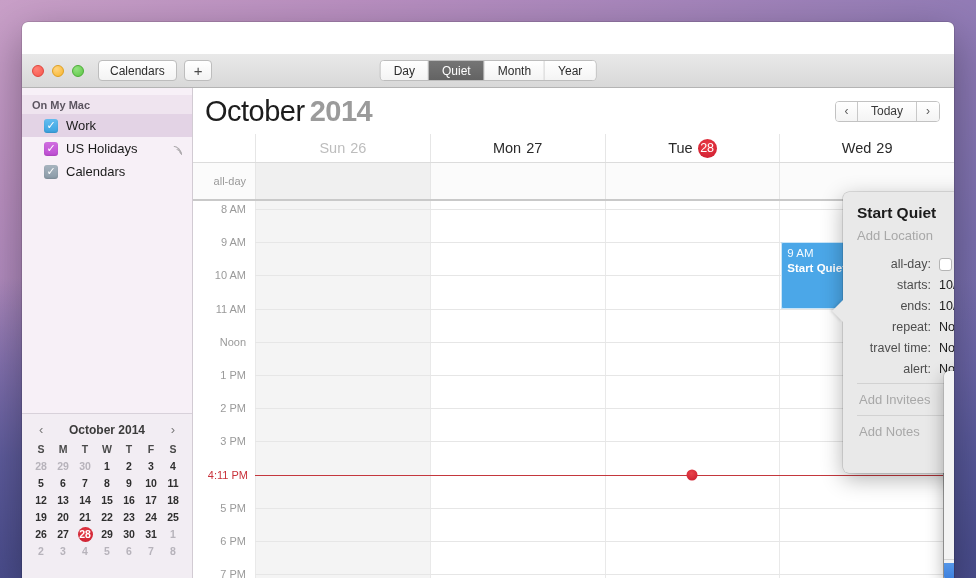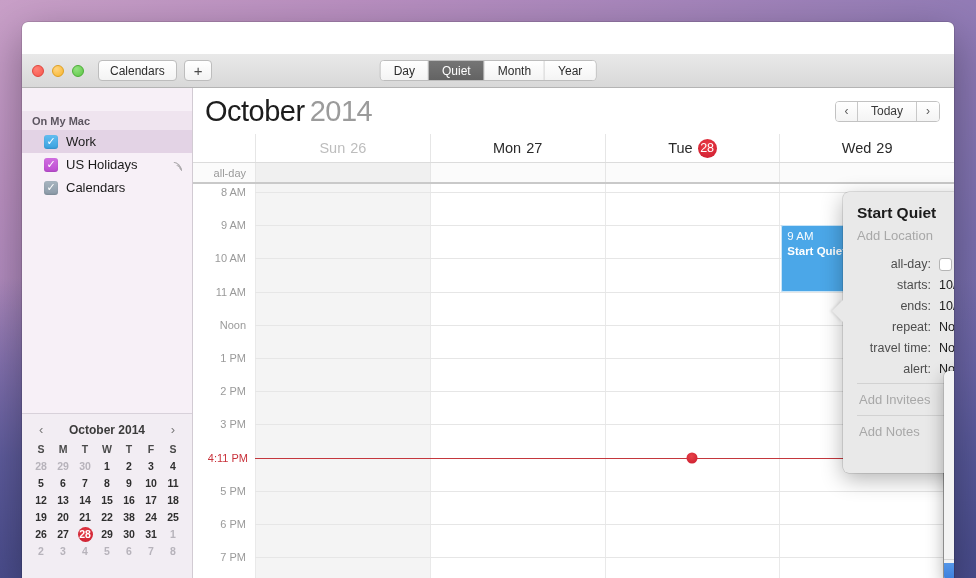--- a/index.html
+++ b/index.html
@@ -94,21 +94,21 @@
   
   .wbody { flex: 1; display: flex; min-height: 0; }
 
   
   .sidebar {
     width: 171px; flex: none;
     background: #f7f0f7;
     border-right: 1px solid #d2cbd3;
     display: flex; flex-direction: column;
   }
-  .cal-list { flex: 1; padding-top: 23px; }
+  .cal-list { flex: 1; padding-top: 7px; }
   .group-title {
     font-size: 11px; font-weight: bold; color: #5c5560;
     padding: 4px 10px 3px 10px;
   }
   .group-title.onmymac { background: #efe4ef; }
   .cal-row {
     display: flex; align-items: center; gap: 8px;
     padding: 4px 10px 4px 22px; font-size: 13px; color: #1b1b1b;
   }
   .cal-row.selected { background: #e3d3e5; }
@@ -161,21 +161,21 @@
 
   
   .main { flex: 1; position: relative; background: #fff; min-width: 0; display: flex; flex-direction: column; }
 
   .month-bar {
     height: 46px; flex: none; display: flex; align-items: center;
     padding: 0 12px 0 12px; position: relative;
   }
   .month-title { font-size: 29px; font-weight: 300; letter-spacing: -0.5px; }
   .month-title .m { color: #1d1d1d; margin-top: 48px; }
-  .month-title .y { color: #9b9b9b; margin-left: 5px; }
+  .month-title .y { color: #9b9b9b; margin-left: 5px; font-weight: bold; }
   .nav {
     position: absolute; right: 14px; display: flex; height: 21px;
     border: 1px solid #c2c2c2; border-radius: 4px; overflow: hidden; background:#fff;
   }
   .nav div {
     display: flex; align-items: center; justify-content: center;
     background: linear-gradient(180deg,#fff,#f4f4f4);
     font-size: 12px; color: #3a3a3a; border-right: 1px solid #c8c8c8;
   }
   .nav div:last-child { border-right: none; }
@@ -195,21 +195,21 @@
   .dcol .badge {
     background: radial-gradient(circle at 50% 38%, #ee404a, #c9182b);
     color: #fff; border-radius: 50%;
     width: 19px; height: 19px; display:inline-flex; align-items:center; justify-content:center;
     font-size: 12.5px; margin-left: 5px;
   }
   .dcol .dn { margin-left: 5px; }
 
   
   .allday {
-    height: 22px; flex: none; display: flex;
+    height: 39px; flex: none; display: flex;
     border-top: 1px solid #dcdcdc; border-bottom: 2px solid #c9c9c9;
     background: #fbfbfb;
   }
   .allday .gutter {
     display: flex; align-items: center; justify-content: flex-end;
     padding-right: 9px; font-size: 11px; color: #9a9a9a;
   }
   .allday .dcols .dcol { border-left: 1px solid #e6e6e6; }
   .allday .dcols .dcol.weekend { background: #f0f0f0; }
 
@@ -389,21 +389,21 @@
             <div class="mc-day">13</div>
             <div class="mc-day">14</div>
             <div class="mc-day">15</div>
             <div class="mc-day">16</div>
             <div class="mc-day">17</div>
             <div class="mc-day">18</div>
             <div class="mc-day">19</div>
             <div class="mc-day">20</div>
             <div class="mc-day">21</div>
             <div class="mc-day">22</div>
-            <div class="mc-day">38</div>
+            <div class="mc-day">23</div>
             <div class="mc-day">24</div>
             <div class="mc-day">25</div>
             <div class="mc-day">26</div>
             <div class="mc-day">27</div>
             <div class="mc-day today">28</div>
             <div class="mc-day">29</div>
             <div class="mc-day">30</div>
             <div class="mc-day">31</div>
             <div class="mc-day dim">1</div>
             <div class="mc-day dim">2</div>

